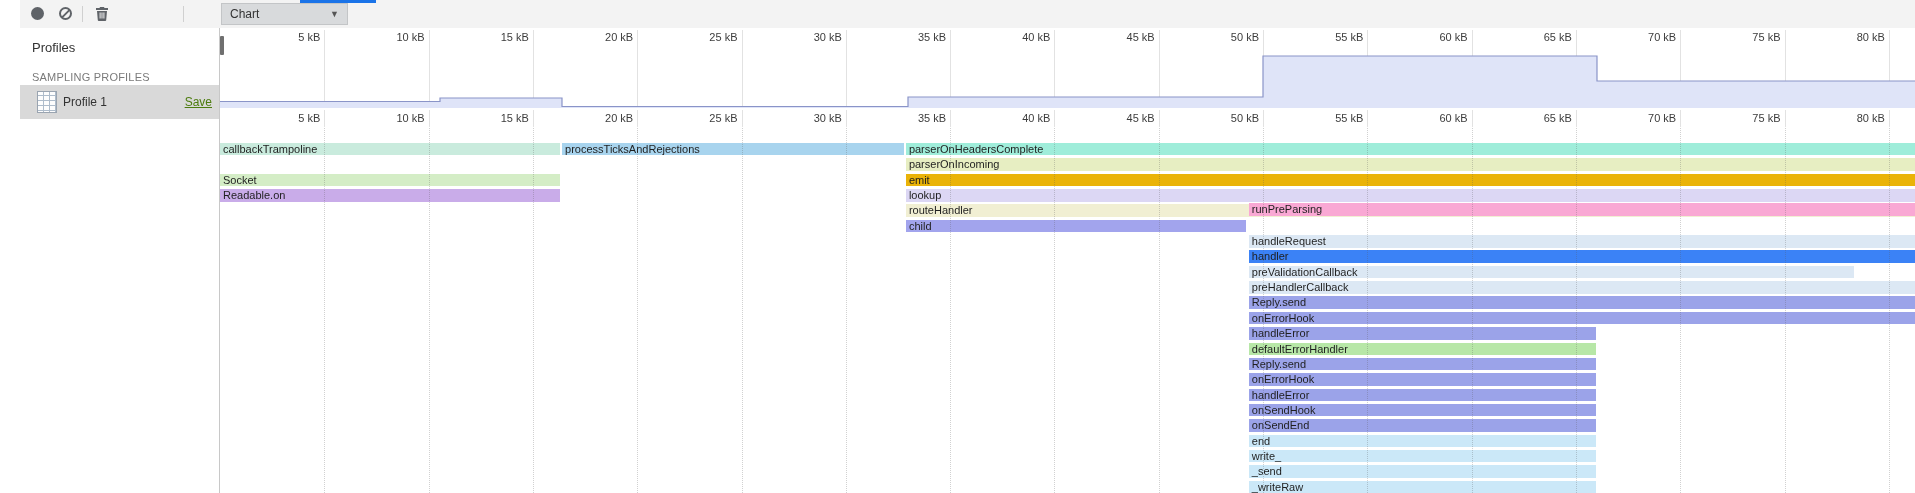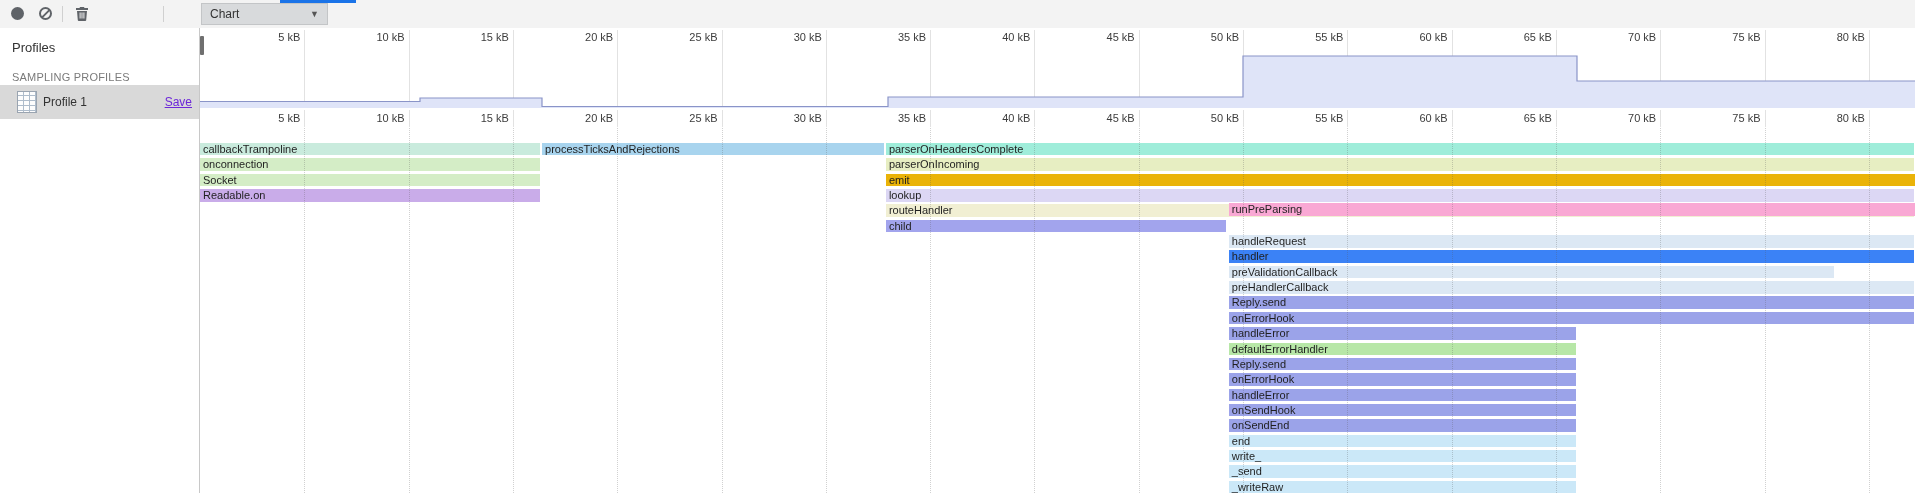--- a/index.html
+++ b/index.html
@@ -1,21 +1,21 @@
 <!DOCTYPE html>
 <html><head>
 <meta charset="utf-8">
 <style>
   html,body{margin:0;padding:0;}
   body{
     width:1915px;height:493px;overflow:hidden;position:relative;
     font-family:"Liberation Sans",sans-serif;background:#fff;
     -webkit-font-smoothing:antialiased;
   }
-  #app{position:absolute;inset:0;}
+  #app{position:absolute;inset:0;margin-left:20px;}
   
   .toolbar{position:absolute;left:0;top:0;width:1915px;height:28px;background:#f3f3f3;border-bottom:1px solid #ccc;}
   .tab-indicator{position:absolute;left:280px;top:0;width:76px;height:3px;background:#1a73e8;}
   .tb-btn{position:absolute;top:0;height:27px;width:26px;display:flex;align-items:center;justify-content:center;cursor:pointer;}
   .record-dot{width:13px;height:13px;border-radius:50%;background:#5f6368;}
   .ban{width:13px;height:13px;border:2px solid #5f6368;border-radius:50%;position:relative;box-sizing:border-box;}
   .ban::after{content:"";position:absolute;left:-1px;top:4.2px;width:11px;height:2px;background:#5f6368;transform:rotate(-45deg);}
   .tb-sep{position:absolute;top:6px;width:1px;height:16px;background:#d0d0d0;}
   .chart-select{
     position:absolute;left:201px;top:3px;width:127px;height:22px;background:#d8dadc;
@@ -25,21 +25,21 @@
   .chart-select .arrow{margin-left:auto;font-size:9px;color:#555;}
   
   .sidebar{position:absolute;left:0;top:28px;width:200px;height:465px;background:#fff;border-right:1px solid #c8c8c8;box-sizing:border-box;}
   .sb-title{position:absolute;left:12px;top:12px;font-size:13px;color:#333;}
   .sb-section{position:absolute;left:12px;top:43px;font-size:11px;color:#7a7a7a;letter-spacing:.2px;}
   .profile-row{position:absolute;left:0;top:57px;width:199px;height:34px;background:#d9d9d9;display:flex;align-items:center;cursor:pointer;}
   .profile-icon{width:20px;height:22px;margin-left:17px;background:#fdfdfd;border:1px solid #9aa4b0;box-sizing:border-box;
     background-image:linear-gradient(#aebccb 1px,transparent 1px),linear-gradient(90deg,#aebccb 1px,transparent 1px);
     background-size:6px 5px;background-position:-1px 3px;}
   .profile-name{margin-left:6px;font-size:12px;color:#333;}
-  .save-link{margin-left:auto;margin-right:7px;font-size:12px;color:#6d28d9;text-decoration:underline;cursor:pointer;}
+  .save-link{margin-left:auto;margin-right:7px;font-size:12px;color:#4d7c0f;text-decoration:underline;cursor:pointer;}
   
   .chart{position:absolute;left:200px;top:28px;width:1715px;height:465px;background:#fff;overflow:hidden;}
   .ruler-label{position:absolute;font-size:11px;color:#3c3c3c;white-space:nowrap;transform:translateX(-100%);}
   .gridline{position:absolute;width:0;}
   .gl-solid{border-left:1px solid #e2e2e2;}
   .gl-dot{border-left:1px dotted rgba(90,90,90,.28);z-index:6;}
   .overview-svg{position:absolute;left:0;top:0;}
   .ov-handle{position:absolute;left:0;top:8px;width:4px;height:19px;background:#6f6f6f;border-radius:1px;cursor:ew-resize;z-index:7;}
   .bar{position:absolute;height:12.5px;box-sizing:border-box;overflow:hidden;white-space:nowrap;
     font-size:11px;line-height:12.5px;color:#1f1f1f;padding-left:3px;cursor:pointer;z-index:3;}
@@ -163,21 +163,20 @@
       <div class="ruler-label" style="left: 1664.8px; top: 3px;">80 kB</div>
       <div class="ruler-label" style="left: 1664.8px; top: 84px;">80 kB</div>
       <svg class="overview-svg" width="1715" height="110">
         <polygon points="0,80 0,73.5 220,73.5 220,70 342,70 342,78.5 688,78.5 688,69 1043,69 1043,28 1377,28 1377,53 1715,53 1715,80" fill="#dfe4f8"></polygon>
         <polyline points="0,73.5 220,73.5 220,70 342,70 342,78.5 688,78.5 688,69 1043,69 1043,28 1377,28 1377,53 1715,53" fill="none" stroke="#8a94c8" stroke-width="1.2"></polyline>
       </svg>
       <div class="ov-handle"></div>
       <div class="bar" title="callbackTrampoline" style="left: 0px; top: 114.95px; width: 339.635px; background: rgb(201, 235, 221);">callbackTrampoline</div>
       <div class="bar" title="processTicksAndRejections" style="left: 342.104px; top: 114.95px; width: 341.721px; background: rgb(168, 212, 238);">processTicksAndRejections</div>
       <div class="bar" title="parserOnHeadersComplete" style="left: 685.877px; top: 114.95px; width: 1028.02px; background: rgb(159, 237, 218);">parserOnHeadersComplete</div>
-      <div class="bar" title="onconnection" style="left: 0px; top: 130.3px; width: 339.635px; background: rgb(212, 237, 198);">onconnection</div>
       <div class="bar" title="parserOnIncoming" style="left: 685.877px; top: 130.3px; width: 1028.02px; background: rgb(231, 238, 194);">parserOnIncoming</div>
       <div class="bar" title="Socket" style="left: 0px; top: 145.65px; width: 339.635px; background: rgb(212, 237, 198);">Socket</div>
       <div class="bar" title="emit" style="left: 685.877px; top: 145.65px; width: 1048px; background: #eab308;">emit</div>
       <div class="bar" title="Readable.on" style="left: 0px; top: 161px; width: 339.635px; background: rgb(201, 172, 233);">Readable.on</div>
       <div class="bar" title="lookup" style="left: 685.877px; top: 161px; width: 1028.02px; background: rgb(220, 215, 244);">lookup</div>
       <div class="bar" title="routeHandler" style="left: 685.877px; top: 176.35px; width: 1028.02px; background: rgb(241, 239, 211);">routeHandler</div>
       <div class="bar" title="child" style="left: 685.877px; top: 191.7px; width: 339.635px; background: rgb(162, 164, 237);">child</div>
       <div class="bar" title="runPreParsing" style="left: 1028.82px; top: 175px; width: 810px; background: #f9a8d4;">runPreParsing</div>
       <div class="bar" title="handleRequest" style="left: 1028.82px; top: 207.05px; width: 685.077px; background: rgb(220, 232, 244);">handleRequest</div>
       <div class="bar" title="handler" style="left: 1028.82px; top: 222.4px; width: 685.077px; background: #3b82f6;">handler</div>

